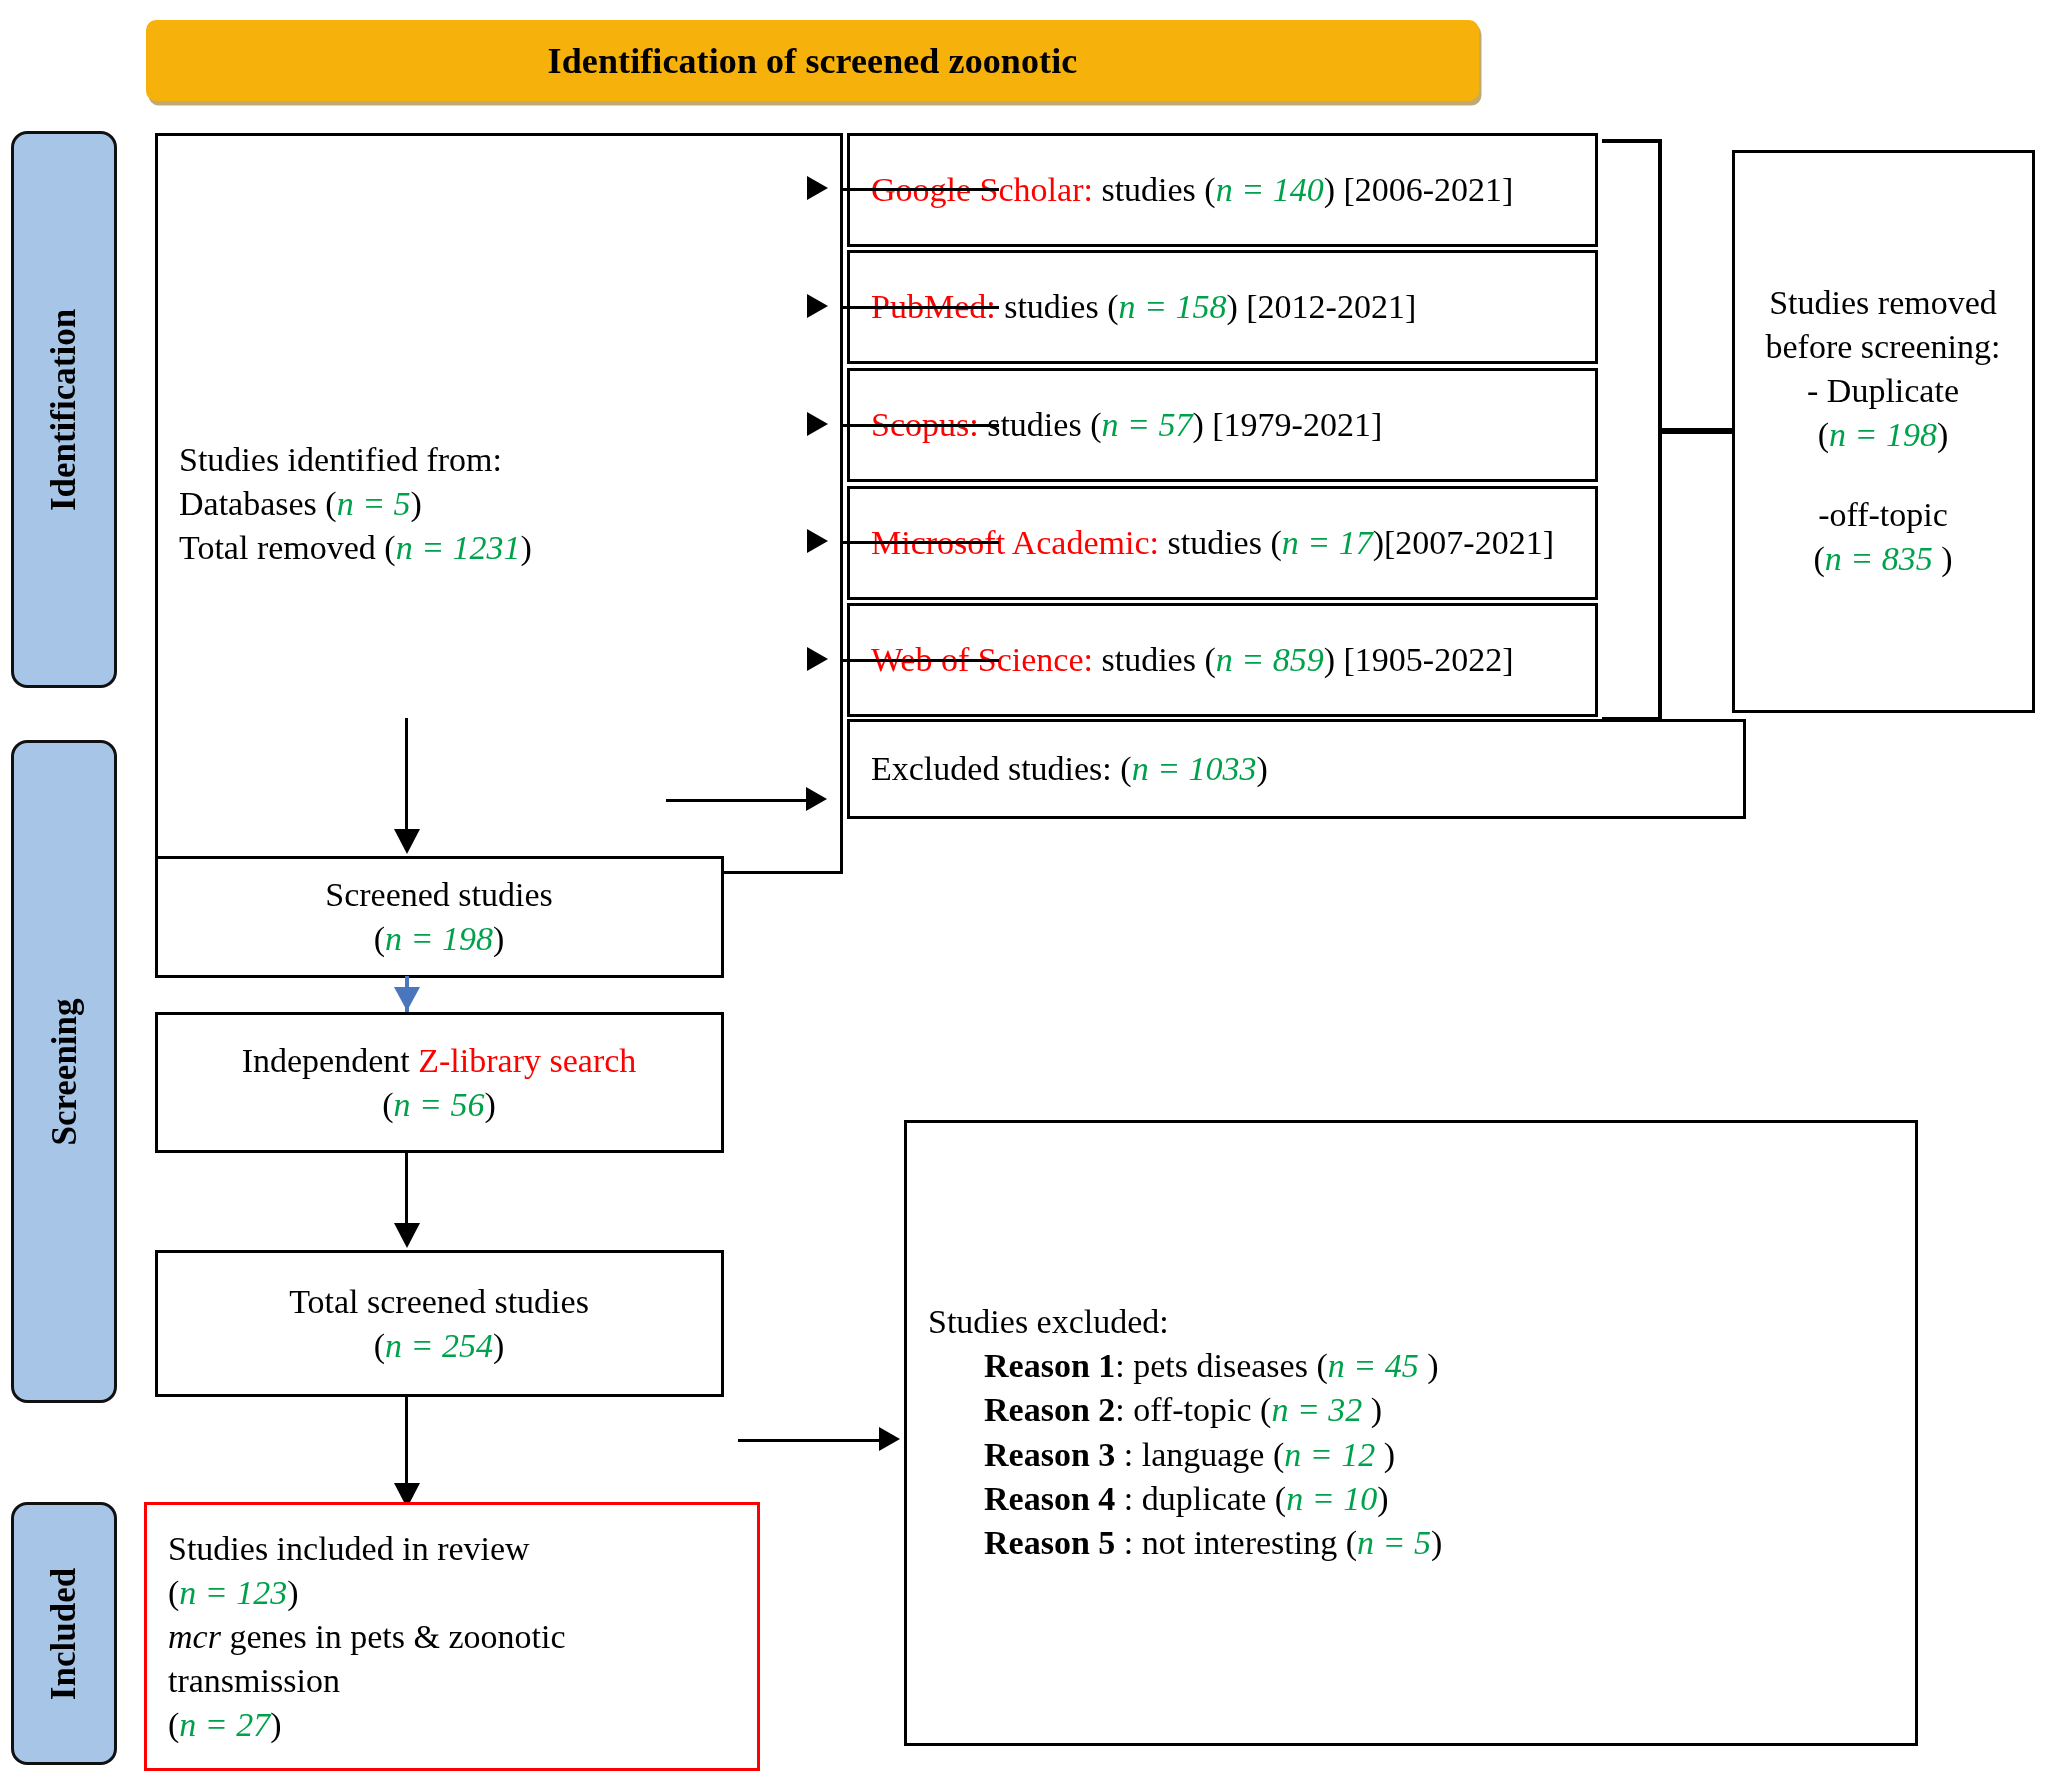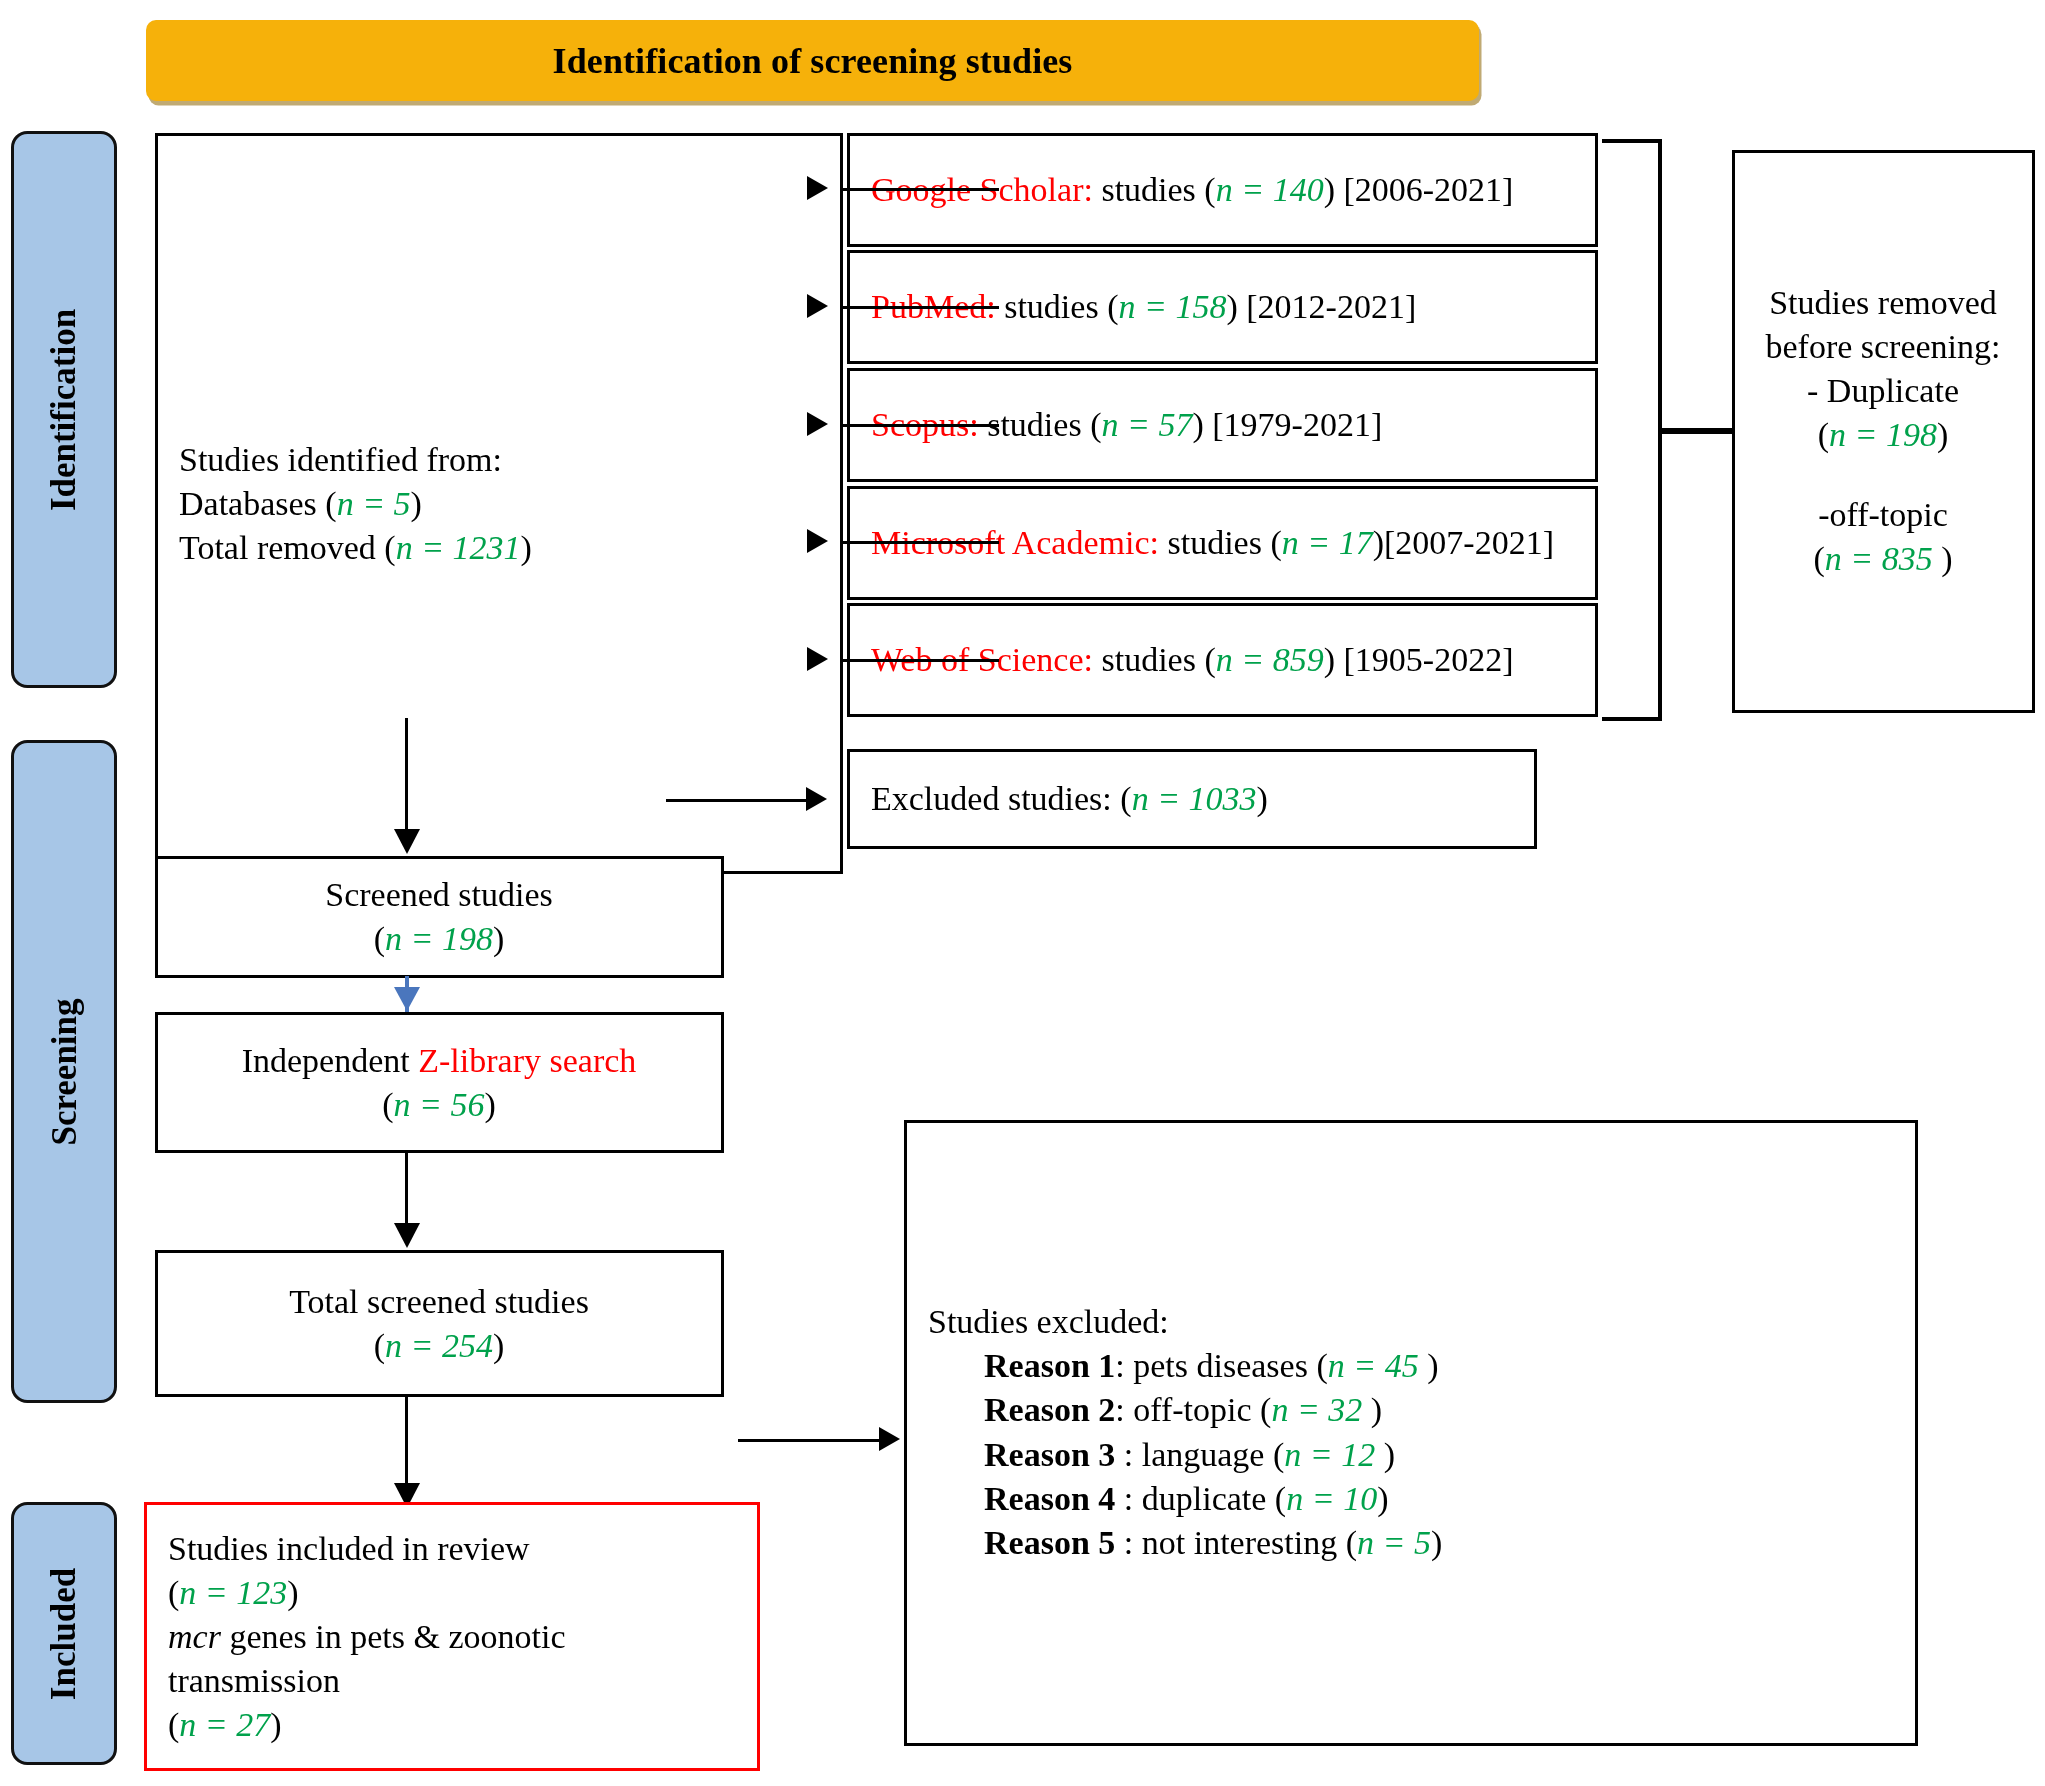--- a/index.html
+++ b/index.html
@@ -97,21 +97,21 @@
   
   .brk-v{position:absolute;width:4.4px;background:#000;}
   .brk-h{position:absolute;height:3.8px;background:#000;}
 </style>
 </head>
 <body>
 
 <div id="canvas">
 
   <div id="header">
-    <span class="htxt">Identification of screening studies</span>
+    <span class="htxt">Identification of screened zoonotic</span>
   </div>
 
   <div class="stage" style="left:11.3px;top:131px;width:106px;height:557px;">
     <span class="slab">Identification</span>
   </div>
 
   <div class="stage" style="left:11.3px;top:740px;width:106px;height:663px;">
     <span class="slab">Screening</span>
   </div>
 
@@ -180,21 +180,21 @@
       <div class="line">Studies removed</div>
       <div class="line">before screening:</div>
       <div class="line">- Duplicate</div>
       <div class="line"><span>(</span><span class="grn ital">n = 198</span><span>)</span></div>
       <div class="line" style="height:36px;">&nbsp;</div>
       <div class="line">-off-topic</div>
       <div class="line"><span>(</span><span class="grn ital">n = 835 </span><span>)</span></div>
     </div>
   </div>
 
-  <div class="box" style="left:847px;top:749px;width:690px;height:100px;">
+  <div class="box" style="left:847px;top:719px;width:899px;height:100px;">
     <div class="box-inner left">
       <div class="line"><span>Excluded studies: (</span><span class="grn ital">n = 1033</span><span>)</span></div>
     </div>
   </div>
   <div class="hline" style="left:666px;top:799px;width:144px;"></div>
   <div class="arrow-r" style="left:806px;top:787px;"></div>
 
   <div class="vline" style="left:405px;top:718px;height:119px;"></div>
   <div class="arrow-d" style="left:394px;top:829px;"></div>
 

